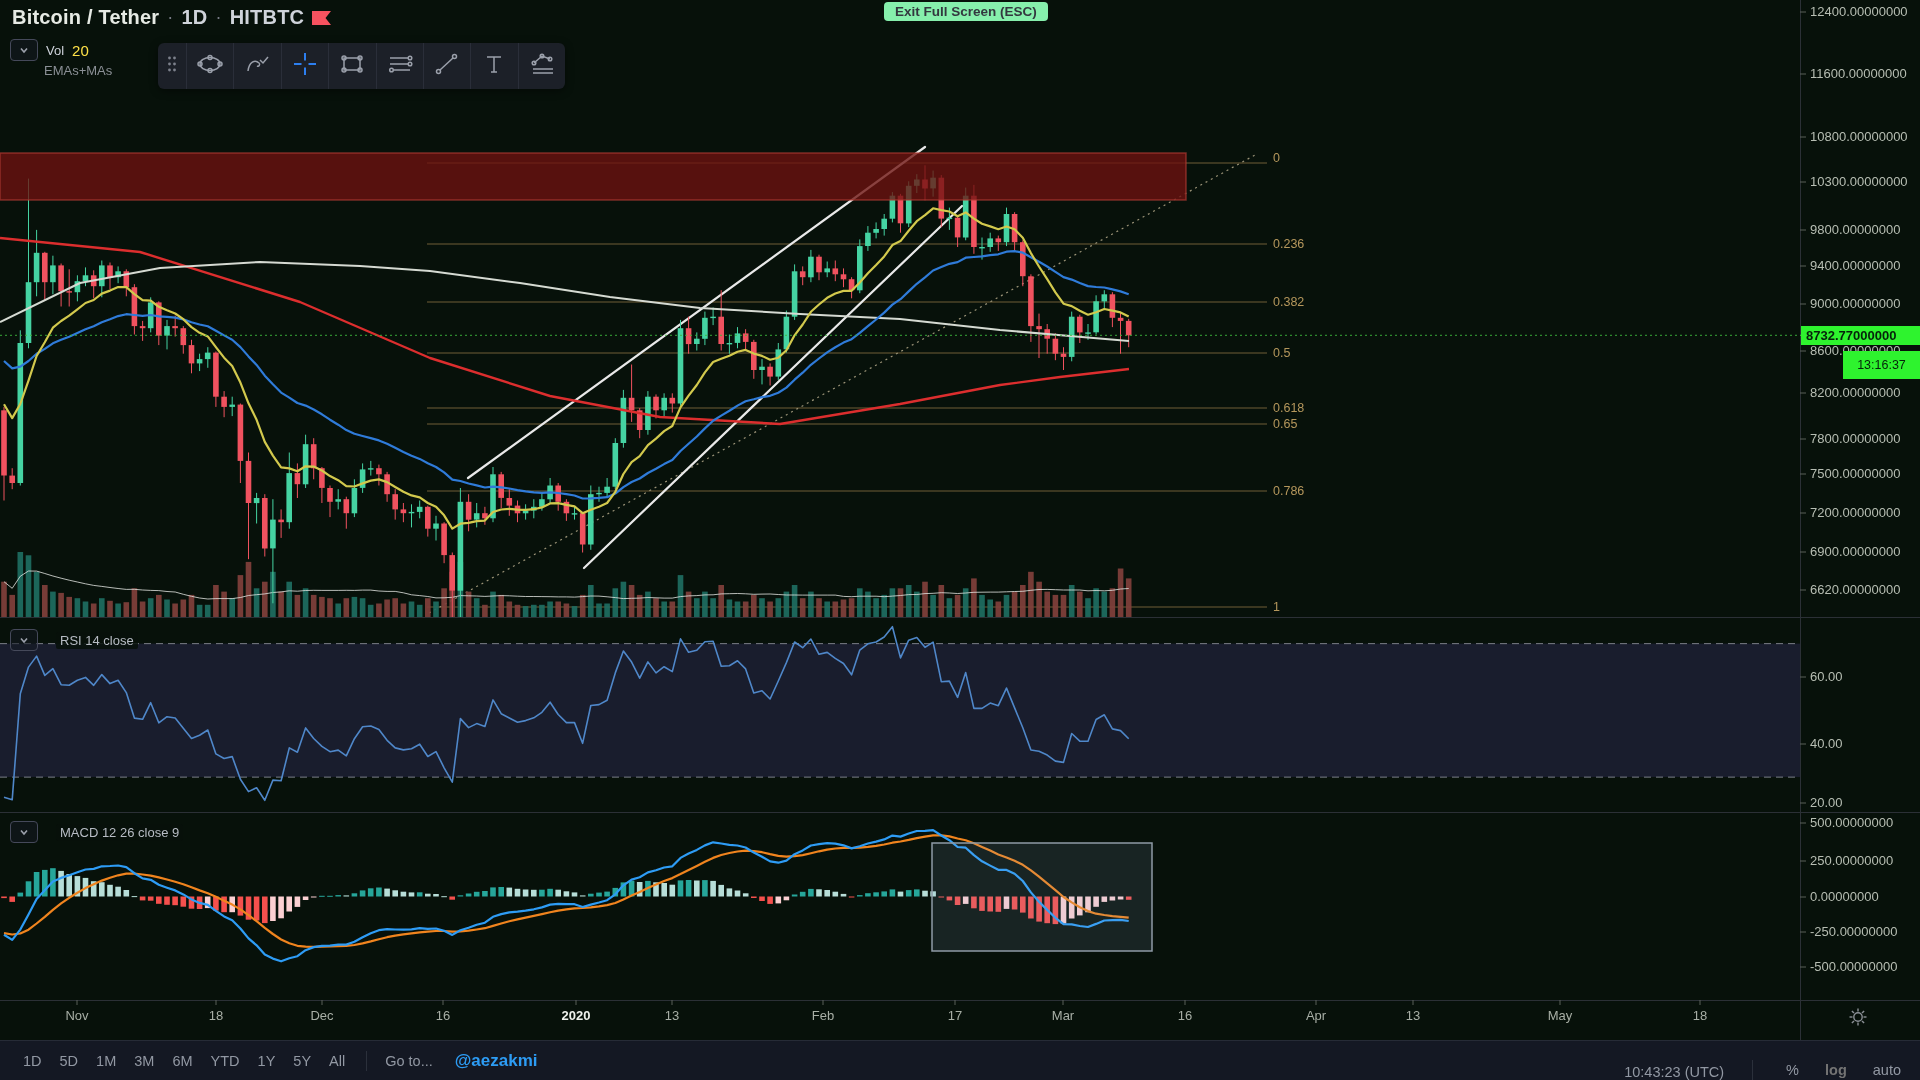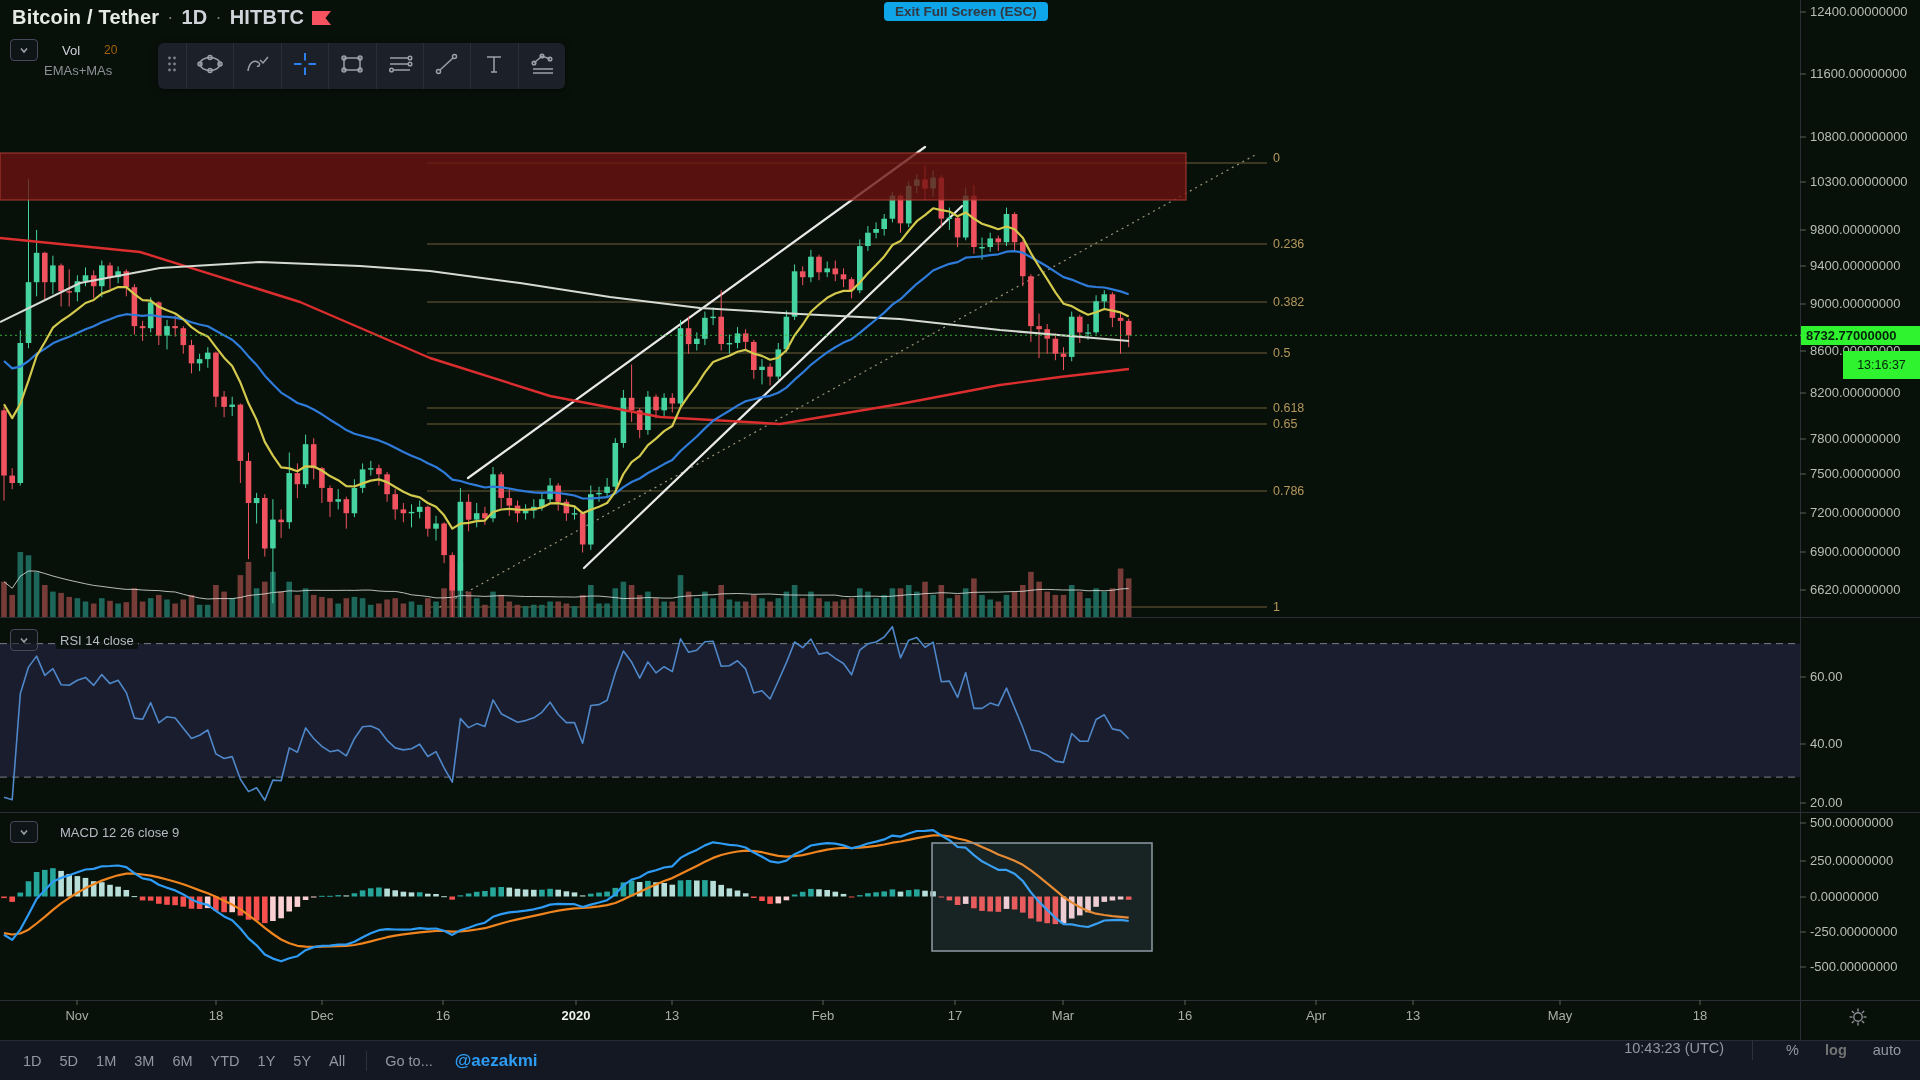--- a/index.html
+++ b/index.html
@@ -4,35 +4,35 @@
 <style>
   html,body{margin:0;padding:0}
   body{width:1920px;height:1080px;background:#07110a;overflow:hidden;position:relative;
        font-family:"Liberation Sans",sans-serif;-webkit-font-smoothing:antialiased}
   .abs{position:absolute}
   #chart{position:absolute;left:0;top:0}
   
   #title{left:12px;top:6px;font-size:20px;font-weight:bold;color:#e6eae4;letter-spacing:.2px;display:flex;align-items:center;gap:8px}
   #title .dim{color:#787b86;font-weight:normal;font-size:18px}
   #title .sub{color:#cfd3da;font-weight:bold}
-  .legend-row{display:flex;align-items:center;gap:24px;height:22px}
+  .legend-row{display:flex;align-items:center;gap:8px;height:22px}
   #legend1{left:10px;top:39px}
   #legend2{left:44px;top:63px;font-size:13px;color:#8b9096}
   .chev-box{width:26px;height:20px;border:1px solid #45495a;border-radius:4px;background:rgba(20,25,35,.55);
             display:flex;align-items:center;justify-content:center}
   .lg-main{font-size:13px;color:#cfd3dc}
-  .lg-dim{font-size:12px;color:#a16207}
+  .lg-dim{font-size:15px;color:#fde047}
   
   #draw-toolbar{left:158px;top:43px;width:407px;height:46px;background:#1c2028;border-radius:6px;
                 box-shadow:0 2px 8px rgba(0,0,0,.45);display:flex;align-items:center}
   .tb-cell{flex:1;height:100%;display:flex;align-items:center;justify-content:center;cursor:pointer}
   .tb-cell.first{flex:0 0 28px}
   .tb-div{width:1px;height:100%;background:#2a2e39}
   
-  #fs-tip{left:884px;top:2px;background:#0ea5e9;color:#33373f;border-radius:4px;padding:2px 11px;
+  #fs-tip{left:884px;top:2px;background:#86efac;color:#33373f;border-radius:4px;padding:2px 11px;
           font-size:13.5px;font-weight:bold}
   
   .ax-lbl{position:absolute;left:1810px;font-size:13px;color:#b7beb3;white-space:nowrap}
   .fib-lbl{position:absolute;left:1273px;font-size:12.5px;color:#b5975c;white-space:nowrap}
   .date-lbl{position:absolute;top:1008px;font-size:13px;color:#a8afa6;transform:translateX(-50%)}
   .date-lbl.bold{color:#eef1ec;font-weight:bold}
   .pane-label{position:absolute;display:flex;align-items:center;gap:18px}
   .pane-label .txt{font-size:13px;color:#b7bcc4;background:rgba(7,17,10,.85);padding:1px 4px;border-radius:2px}
   
   #price-tag{left:1801px;top:326px;width:119px;height:19px;background:#2ef32e;color:#06230b;
@@ -40,21 +40,21 @@
   #countdown-tag{left:1843px;top:351px;width:77px;height:28px;background:#2ef32e;color:#06230b;
              font-size:12.5px;display:flex;align-items:center;justify-content:center}
   
   #bottom-bar{left:0;top:1040px;width:1920px;height:40px;background:#141823;border-top:1px solid #262b36;
               display:flex;align-items:center}
   #ranges{display:flex;align-items:center;margin-left:14px}
   .range-btn{color:#9298a3;font-size:14.5px;padding:4px 9px;cursor:pointer}
   .vdiv{width:1px;height:20px;background:#2b303b;margin:0 12px}
   #goto{color:#9298a3;font-size:14.5px;padding:4px 6px;cursor:pointer}
   #handle{color:#2d9cf4;font-size:17px;font-weight:bold;margin-left:16px;cursor:pointer}
-  #bb-right{position:absolute;right:14px;top:1040px;height:40px;display:flex;align-items:flex-start;gap:16px}
+  #bb-right{position:absolute;right:14px;top:1040px;height:40px;display:flex;align-items:flex-end;gap:16px}
   #clock{color:#9298a3;font-size:14.5px}
   .scale-btn{font-size:14.5px;color:#9298a3;cursor:pointer;padding:2px 5px}
   .scale-btn.active{color:#737373;font-weight:bold}
   #gear{left:1844px;top:1003px;width:28px;height:28px;display:flex;align-items:center;justify-content:center;cursor:pointer}
 </style>
 </head>
 <body>
 
 <svg id="chart" width="1920" height="1080">
     <defs>

